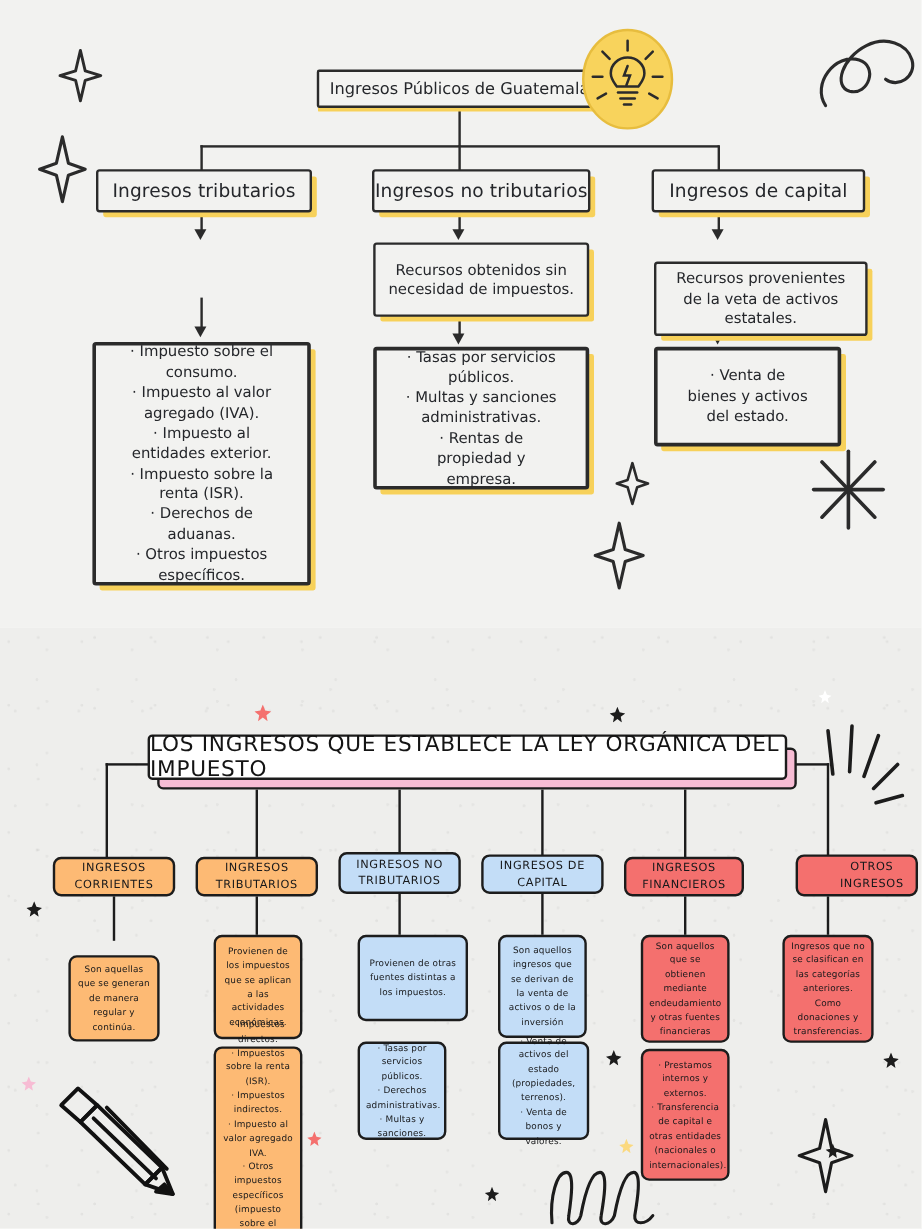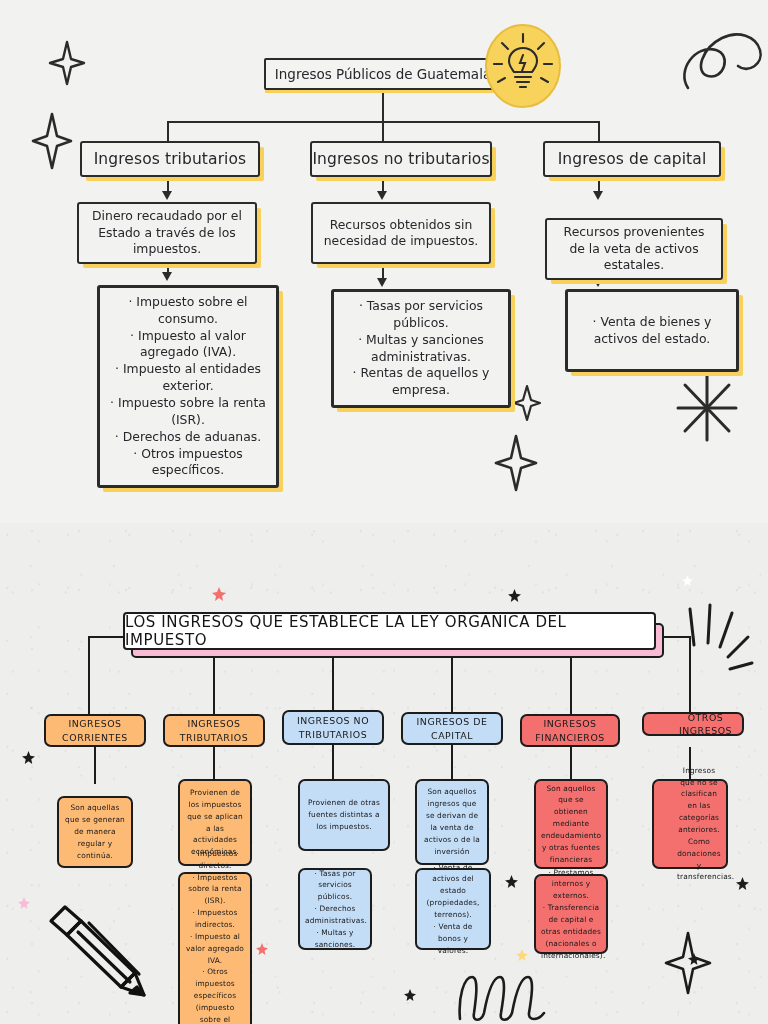--- a/index.html
+++ b/index.html
@@ -49,21 +49,21 @@
     text-align: center;
     color: #25272b;
     z-index: 4;
   }
   .dbox.head {
     font-size: 15.5px;
     letter-spacing: .1px;
     font-family: "DejaVu Sans", sans-serif;
   }
   .dbox.desc { font-size: 12.4px; line-height: 1.33; padding: 5px 7px; }
-  .dbox.list { font-size: 12.4px; line-height: 1.36; padding: 8px 4px; border-width: 3px; margin-left: 20px; }
+  .dbox.list { font-size: 12.4px; line-height: 1.36; padding: 8px 22px; border-width: 3px; }
   .dbox.list .ln { display: block; }
 
   .title-box {
     position: absolute;
     left: 264px; top: 58px; width: 238px; height: 32px;
     background: #f3f3f1;
     border: 2.2px solid #2b2b2b;
     border-radius: 2px;
     box-shadow: 0 4px 0 -1px #f7d15a;
     display: flex; align-items: center; justify-content: center;
@@ -110,21 +110,21 @@
   .c-red    { background: #f4706e; }
 
   .banner-pink {
     position: absolute; left: 131px; top: 623px; width: 533px; height: 35px;
     background: #f7bcd4; border: 2px solid #1c1c1c; border-radius: 5px; z-index: 3;
   }
   .banner-white {
     position: absolute; left: 123px; top: 612px; width: 533px; height: 38px;
     background: #ffffff; border: 2.2px solid #1c1c1c; border-radius: 4px;
     display: flex; align-items: center; justify-content: flex-start;
-    font-size: 15px; letter-spacing: .6px; color: #141414; z-index: 5;
+    font-size: 18px; letter-spacing: .6px; color: #141414; z-index: 5;
   }
 
   .bln-v { position: absolute; width: 1.7px; background: #1c1c1c; z-index: 2; }
   .bln-h { position: absolute; height: 1.7px; background: #1c1c1c; z-index: 2; }
 
   
   .spark { position: absolute; z-index: 1; }
   .confetti { position: absolute; z-index: 1; }
 </style>
 </head>
@@ -197,23 +197,20 @@
       <span>Ingresos de capital</span>
     </div>
 
     <div class="ln-v" style="left:167px;top:179px;height:14px;"></div>
     <div class="arrow" style="left:162px;top:191px;"></div>
     <div class="ln-v" style="left:382px;top:179px;height:14px;"></div>
     <div class="arrow" style="left:377px;top:191px;"></div>
     <div class="ln-v" style="left:598px;top:179px;height:14px;"></div>
     <div class="arrow" style="left:593px;top:191px;"></div>
 
-    <div class="dbox desc" style="left:77px;top:202px;width:180px;height:62px;">
-      <span>Dinero recaudado por el Estado a través de los impuestos.</span>
-    </div>
     <div class="dbox desc" style="left:311px;top:202px;width:180px;height:62px;">
       <span>Recursos obtenidos sin necesidad de impuestos.</span>
     </div>
     <div class="dbox desc" style="left:545px;top:202px;width:178px;height:62px;margin-top:16px;">
       <span>Recursos provenientes de la veta de activos estatales.</span>
     </div>
 
     <div class="ln-v" style="left:167px;top:248px;height:26px;"></div>
     <div class="arrow" style="left:162px;top:272px;"></div>
     <div class="ln-v" style="left:382px;top:266px;height:14px;"></div>
@@ -229,25 +226,25 @@
         <span class="ln">· Impuesto sobre la renta (ISR).</span>
         <span class="ln">· Derechos de aduanas.</span>
         <span class="ln">· Otros impuestos específicos.</span>
       </div>
     </div>
 
     <div class="dbox list" style="left:311px;top:289px;width:180px;height:119px;">
       <div>
         <span class="ln">· Tasas por servicios públicos.</span>
         <span class="ln">· Multas y sanciones administrativas.</span>
-        <span class="ln">· Rentas de aquellos y empresa.</span>
-      </div>
-    </div>
-
-    <div class="dbox list" style="left:545px;top:289px;width:174px;height:83px;">
+        <span class="ln">· Rentas de propiedad y empresa.</span>
+      </div>
+    </div>
+
+    <div class="dbox list" style="left:545px;top:289px;width:156px;height:83px;">
       <div>
         <span class="ln">· Venta de bienes y activos del estado.</span>
       </div>
     </div>
   </div>
 
   <div id="panel-bottom">
 
     <svg class="deco" style="left:676px;top:80px;" width="80" height="90" viewBox="0 0 80 90">
       <g stroke="#1c1c1c" stroke-width="3" stroke-linecap="round">
@@ -343,21 +340,21 @@
     </div>
     <div class="bbox cat c-blue" style="left:282px;top:710px;width:102px;height:35px;">
       <span class="inner">INGRESOS NO TRIBUTARIOS</span>
     </div>
     <div class="bbox cat c-blue" style="left:401px;top:712px;width:102px;height:33px;">
       <span class="inner">INGRESOS DE CAPITAL</span>
     </div>
     <div class="bbox cat c-red" style="left:520px;top:714px;width:100px;height:33px;">
       <span class="inner">INGRESOS FINANCIEROS</span>
     </div>
-    <div class="bbox cat c-red" style="left:642px;top:712px;width:102px;height:24px;padding-left:28px;">
+    <div class="bbox cat c-red" style="left:663px;top:712px;width:102px;height:35px;padding-left:28px;">
       <span class="inner">OTROS INGRESOS</span>
     </div>
 
     <div class="bln-v" style="left:94px;top:747px;height:37px;"></div>
     <div class="bln-v" style="left:213px;top:747px;height:32px;"></div>
     <div class="bln-v" style="left:332px;top:745px;height:34px;"></div>
     <div class="bln-v" style="left:451px;top:745px;height:34px;"></div>
     <div class="bln-v" style="left:570px;top:747px;height:32px;"></div>
     <div class="bln-v" style="left:689px;top:747px;height:32px;"></div>
 
@@ -369,21 +366,21 @@
     </div>
     <div class="bbox note c-blue" style="left:298px;top:779px;width:92px;height:72px;">
       <span class="inner">Provienen de otras fuentes distintas a los impuestos.</span>
     </div>
     <div class="bbox note c-blue" style="left:415px;top:779px;width:74px;height:86px;">
       <span class="inner">Son aquellos ingresos que se derivan de la venta de activos o de la inversión</span>
     </div>
     <div class="bbox note c-red" style="left:534px;top:779px;width:74px;height:90px;">
       <span class="inner">Son aquellos que se obtienen mediante endeudamiento y otras fuentes financieras</span>
     </div>
-    <div class="bbox note c-red" style="left:652px;top:779px;width:76px;height:90px;padding-left:23px;">
+    <div class="bbox note c-red" style="left:652px;top:779px;width:76px;height:90px;">
       <span class="inner">Ingresos que no se clasifican en las categorías anteriores. Como donaciones y transferencias.</span>
     </div>
 
     <div class="bbox note c-yellow" style="left:178px;top:872px;width:74px;height:165px;">
       <div class="inner">
         <span class="ln">· Impuestos directos.</span>
         <span class="ln">· Impuestos sobre la renta (ISR).</span>
         <span class="ln">· Impuestos indirectos.</span>
         <span class="ln">· Impuesto al valor agregado IVA.</span>
         <span class="ln">· Otros impuestos específicos (impuesto sobre el consumo, derechos en aduanas)</span>
@@ -398,21 +395,21 @@
       </div>
     </div>
 
     <div class="bbox note c-blue" style="left:415px;top:868px;width:76px;height:82px;">
       <div class="inner">
         <span class="ln">· Venta de activos del estado (propiedades, terrenos).</span>
         <span class="ln">· Venta de bonos y valores.</span>
       </div>
     </div>
 
-    <div class="bbox note c-red" style="left:534px;top:874px;width:74px;height:80px;">
+    <div class="bbox note c-red" style="left:534px;top:874px;width:74px;height:110px;">
       <div class="inner">
         <span class="ln">· Prestamos internos y externos.</span>
         <span class="ln">· Transferencia de capital e otras entidades (nacionales o internacionales).</span>
       </div>
     </div>
 
   </div>
 
 </div>
 

